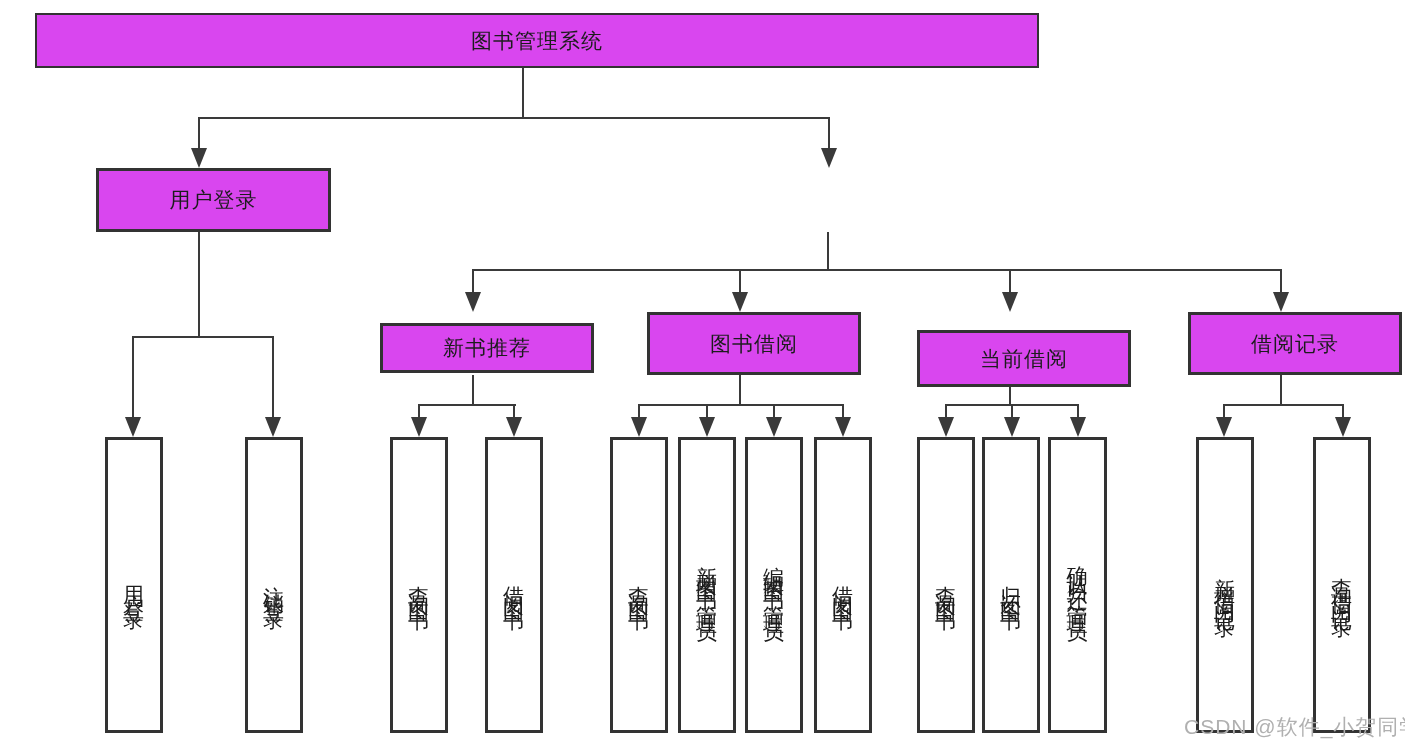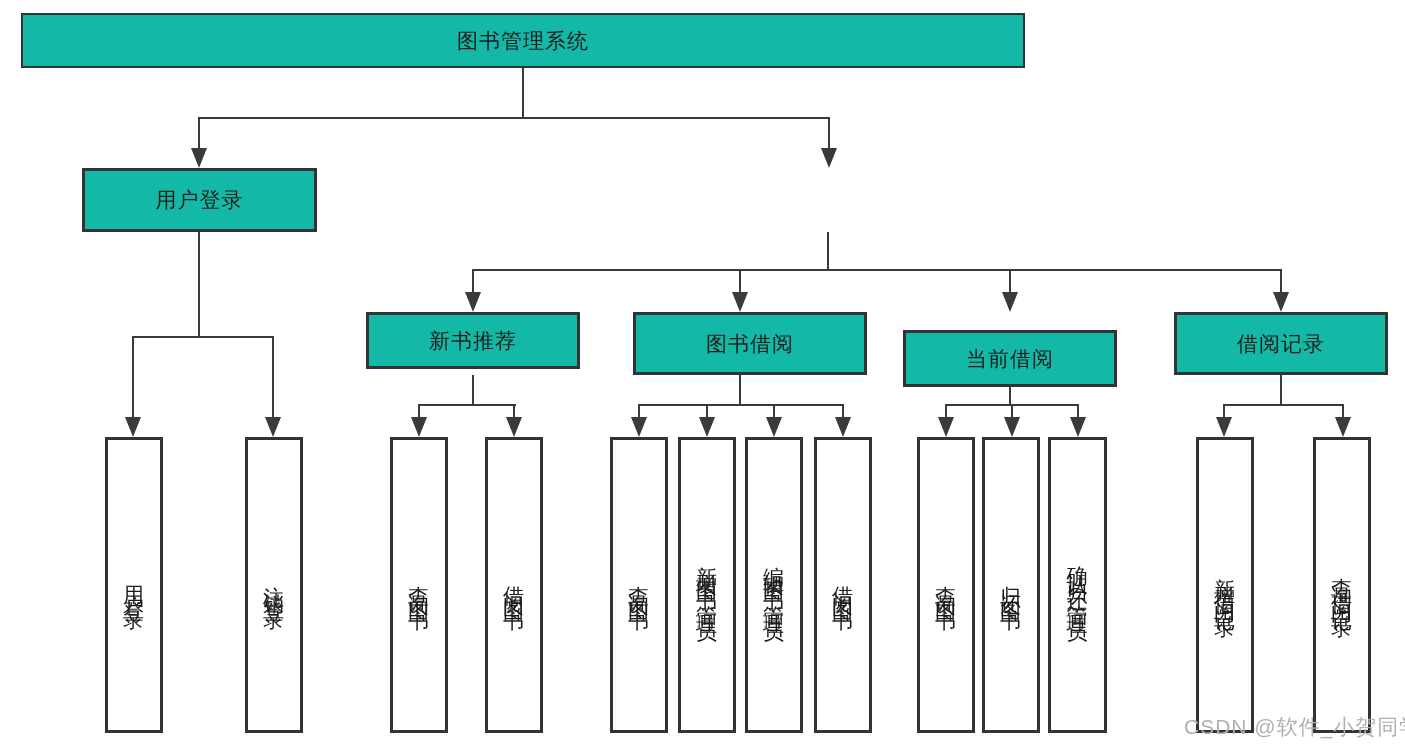--- a/index.html
+++ b/index.html
@@ -8,29 +8,30 @@
     width: 1405px;
     height: 747px;
     background: var(--bg, #ffffff);
     font-family: "Liberation Sans", "DejaVu Sans", sans-serif;
     overflow: hidden;
   }
   
   .hbox {
     position: absolute;
     box-sizing: border-box;
-    background: #14b8a6;
+    background: #d946ef;
     border: 3px solid var(--border, #333333);
     display: flex;
     align-items: center;
     justify-content: center;
     font-size: 21px;
     letter-spacing: 1px;
     color: var(--text, #1c1c1c);
     z-index: 2;
+    margin-left: 14px;
   }
   .hbox.root { border-width: 2px; }
   
   .vbox {
     position: absolute;
     box-sizing: border-box;
     background: #ffffff;
     border: 3px solid var(--border, #333333);
     display: flex;
     align-items: center;
@@ -94,22 +95,22 @@
   <div class="hline" style="left:472px; top:269px; width:810px;"></div>
   <div class="vline" style="left:472px; top:269px; height:26px;"></div>
   <div class="arrow" style="left:465px; top:292px;"></div>
   <div class="vline" style="left:739px; top:269px; height:26px;"></div>
   <div class="arrow" style="left:732px; top:292px;"></div>
   <div class="vline" style="left:1009px; top:269px; height:26px;"></div>
   <div class="arrow" style="left:1002px; top:292px;"></div>
   <div class="vline" style="left:1280px; top:269px; height:26px;"></div>
   <div class="arrow" style="left:1273px; top:292px;"></div>
 
-  <div class="hbox" style="left:366px; top:312px; width:214px; height:57px;font-family:Liberation Serif, serif;">新书推荐</div>
-  <div class="hbox" style="left:633px; top:312px; width:234px; height:63px;">图书借阅</div>
+  <div class="hbox" style="left:366px; top:323px; width:214px; height:50px;font-family:Liberation Serif, serif;">新书推荐</div>
+  <div class="hbox" style="left:633px; top:312px; width:214px; height:63px;">图书借阅</div>
   <div class="hbox" style="left:903px; top:330px; width:214px; height:57px;">当前借阅</div>
   <div class="hbox" style="left:1174px; top:312px; width:214px; height:63px;">借阅记录</div>
 
   <div class="vline" style="left:472px; top:375px; height:31px;"></div>
   <div class="hline" style="left:418px; top:404px; width:98px;"></div>
   <div class="vline" style="left:418px; top:404px; height:15px;"></div>
   <div class="arrow" style="left:411px; top:417px;"></div>
   <div class="vline" style="left:513px; top:404px; height:15px;"></div>
   <div class="arrow" style="left:506px; top:417px;"></div>
 

